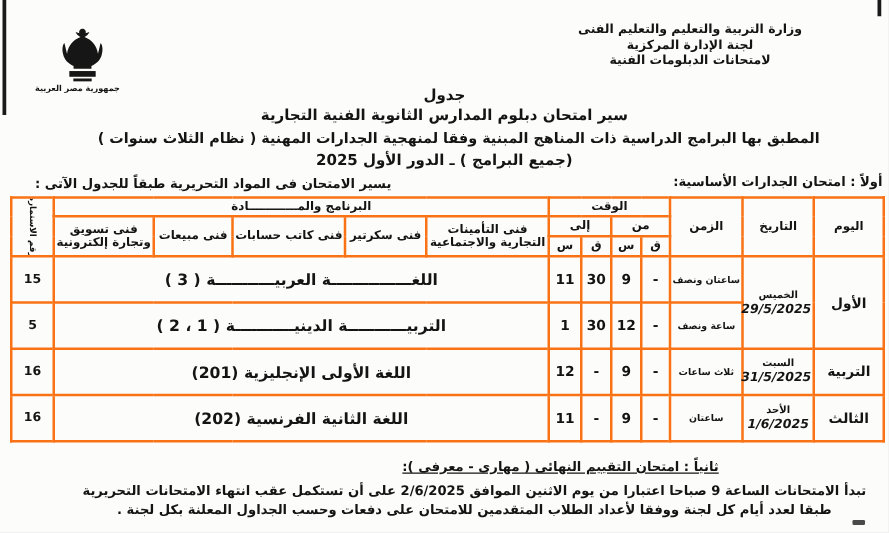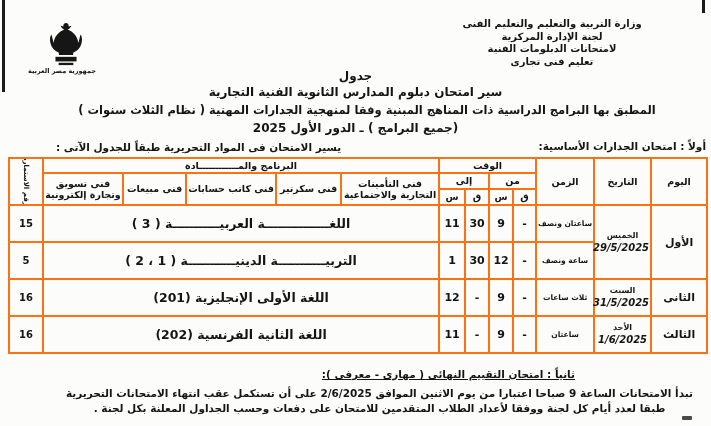--- a/index.html
+++ b/index.html
@@ -25,21 +25,21 @@
               font-size:10px; font-weight:bold; line-height:12.5px; direction:rtl; }
 
   
   .titleblock { position:absolute; left:0; top:68px; width:100%; text-align:center; direction:rtl; font-weight:bold; }
   .t1 { font-size:12px; line-height:16px; }
   .t2 { font-size:12px; line-height:17px; }
   .t3 { font-size:11.5px; line-height:18px;padding-left:23px; }
   .t4 { font-size:12px; line-height:18px; }
 
   .sec1-right { position:absolute; right:5px; top:140px; font-size:10.5px; font-weight:bold; direction:rtl;margin-left:20px; }
-  .sec1-left  { position:absolute; left:28px; top:141px; font-size:10.5px; font-weight:bold; direction:rtl;margin-left:28px; }
+  .sec1-left  { position:absolute; left:28px; top:141px; font-size:10.5px; font-weight:bold; direction:rtl; }
 
   
   table.sched { position:absolute; top:157px; left:8px; width:698px;
     border-collapse:collapse; table-layout:fixed; direction:rtl;
     border:2px solid #151515; }
   .sched th, .sched td { border:2px solid #f97316; font-weight:bold; text-align:center;
     vertical-align:middle; padding:0 1px; color:#141414; }
   .sched thead th { font-size:9.5px; line-height:1.18; }
   .sched thead tr.h1 { height:15px; }
   .sched thead tr.h2 { height:16px; }
@@ -80,21 +80,20 @@
       <rect x="8.5" y="38" width="23" height="5" fill="#161616"></rect>
       <rect x="12" y="44.5" width="16" height="2.5" fill="#161616"></rect>
     </svg>
     <div class="emblem-caption">جمهورية مصر العربية</div>
   </div>
 
   <div class="ministry">
     <div>وزارة التربية والتعليم والتعليم الفنى</div>
     <div>لجنة الإدارة المركزية</div>
     <div>لامتحانات الدبلومات الفنية</div>
-    <div>تعليم فنى تجارى</div>
   </div>
 
   <div class="titleblock">
     <div class="t1">جدول</div>
     <div class="t2">سير امتحان دبلوم المدارس الثانوية الفنية التجارية</div>
     <div class="t3">المطبق بها البرامج الدراسية ذات المناهج المبنية وفقا لمنهجية الجدارات المهنية ( نظام الثلاث سنوات )</div>
     <div class="t4">(جميع البرامج ) ـ الدور الأول 2025</div>
   </div>
 
   <div class="sec1-right">أولاً : امتحان الجدارات الأساسية:</div>
@@ -163,21 +162,21 @@
       <tr class="subrow">
         <td class="dur">ساعة ونصف</td>
         <td class="num">-</td>
         <td class="num">12</td>
         <td class="num">30</td>
         <td class="num">1</td>
         <td class="subject" colspan="5">التربيـــــــــــة الدينيـــــــــــة ( 1 ، 2 )</td>
         <td class="formno">5</td>
       </tr>
       <tr class="daysep">
-        <td class="day">الثانى</td>
+        <td class="day">التربية</td>
         <td>
           <div class="dayname">السبت</div>
           <div class="datenum">31/5/2025</div>
         </td>
         <td class="dur">ثلاث ساعات</td>
         <td class="num">-</td>
         <td class="num">9</td>
         <td class="num">-</td>
         <td class="num">12</td>
         <td class="subject" colspan="5">اللغة الأولى الإنجليزية (201)</td>

